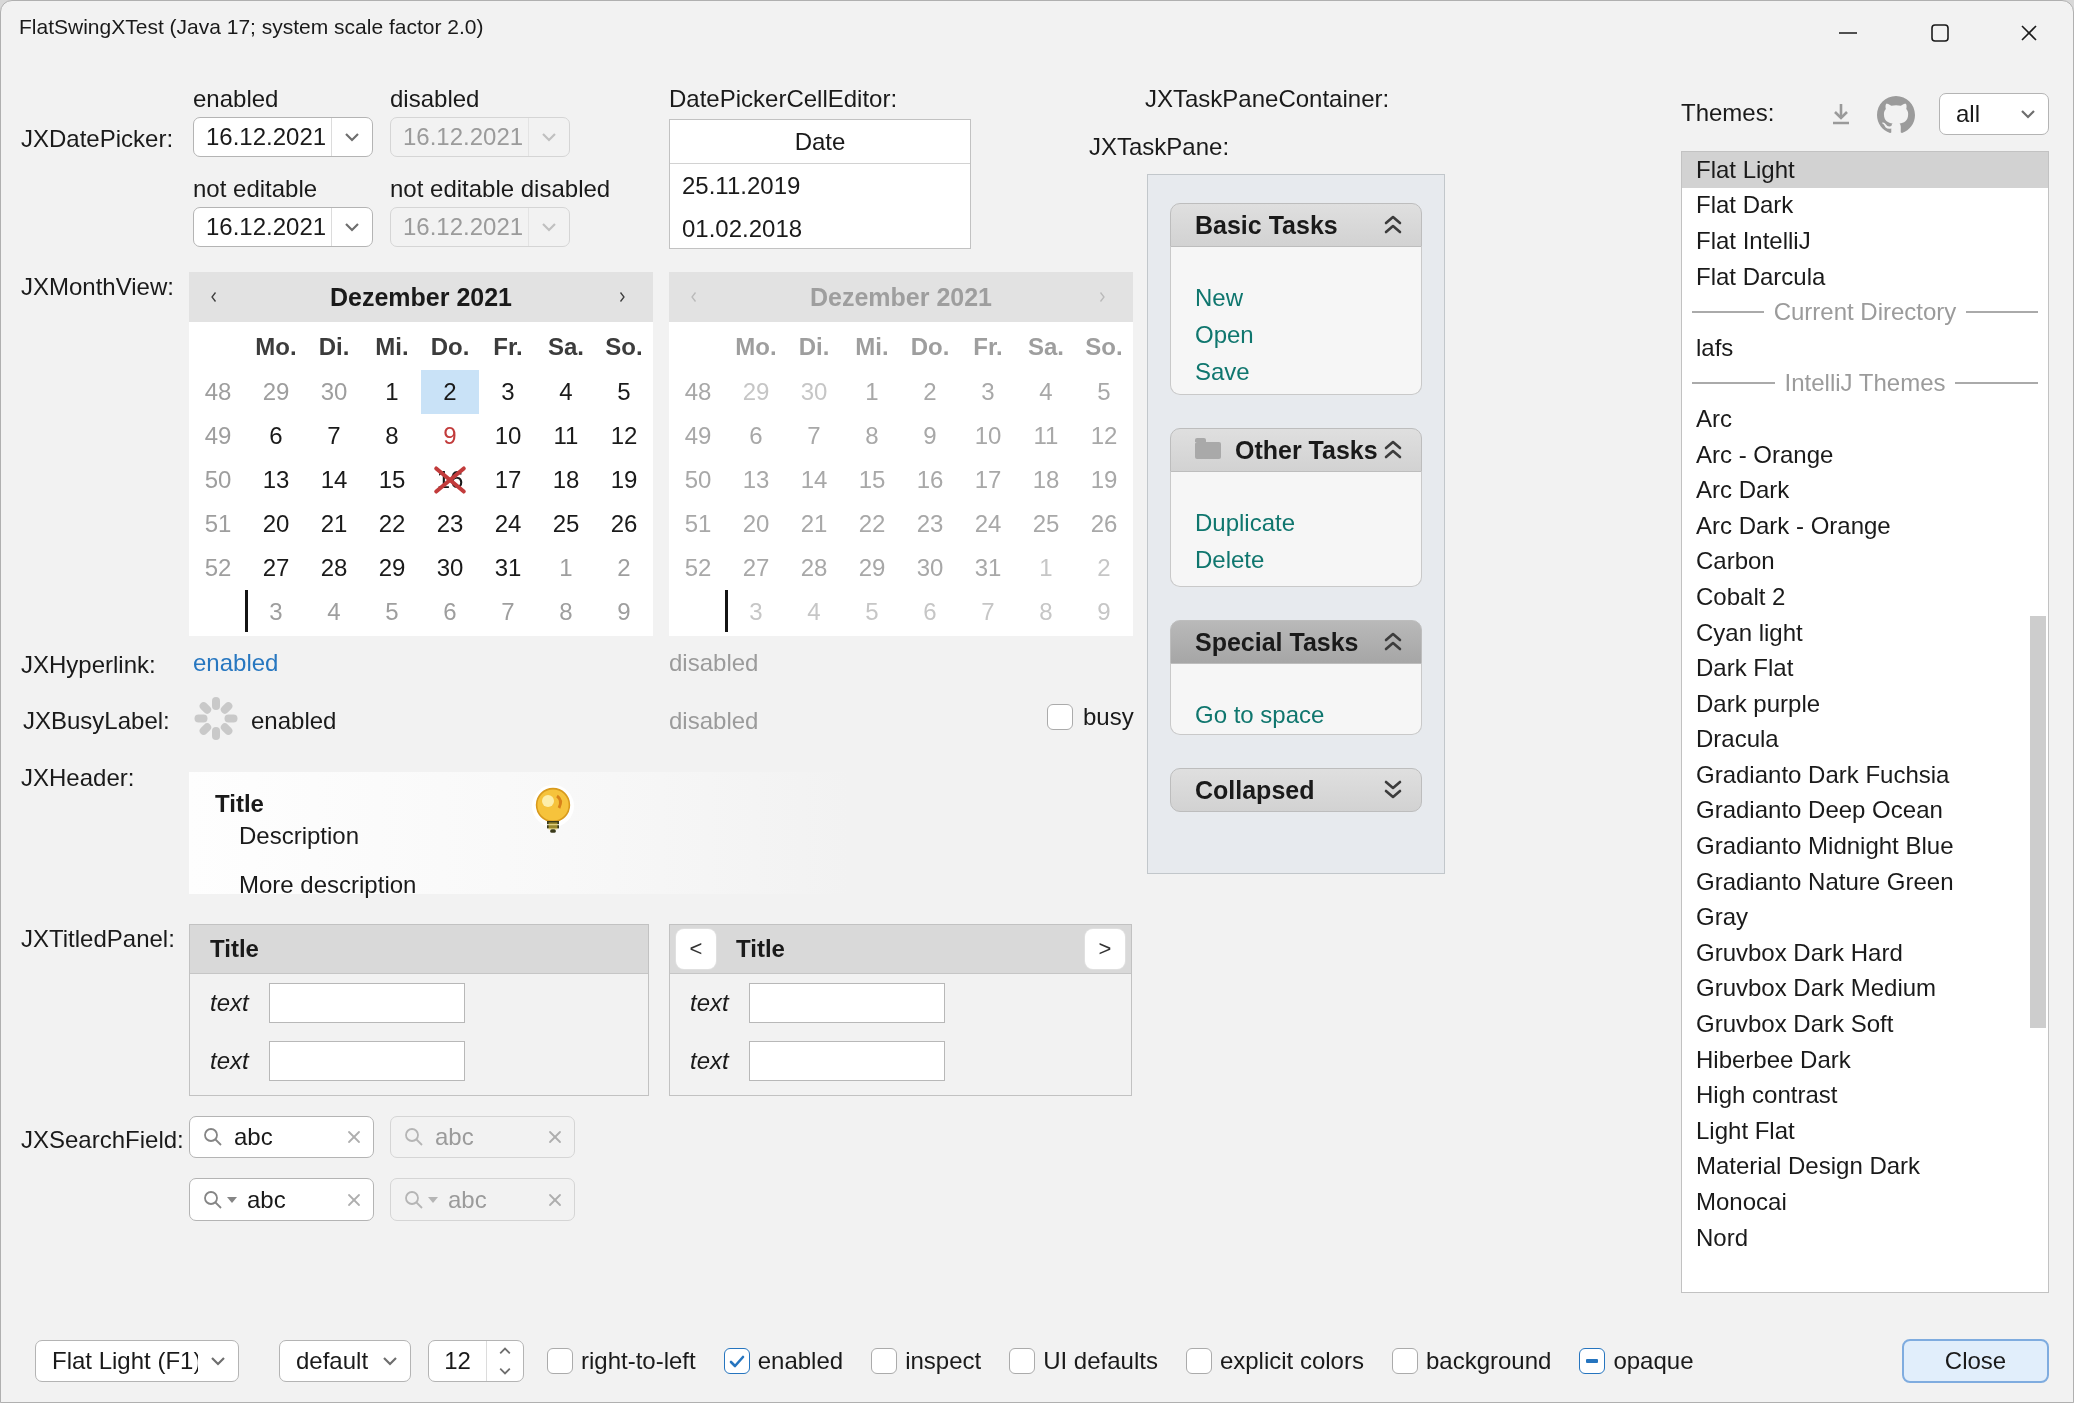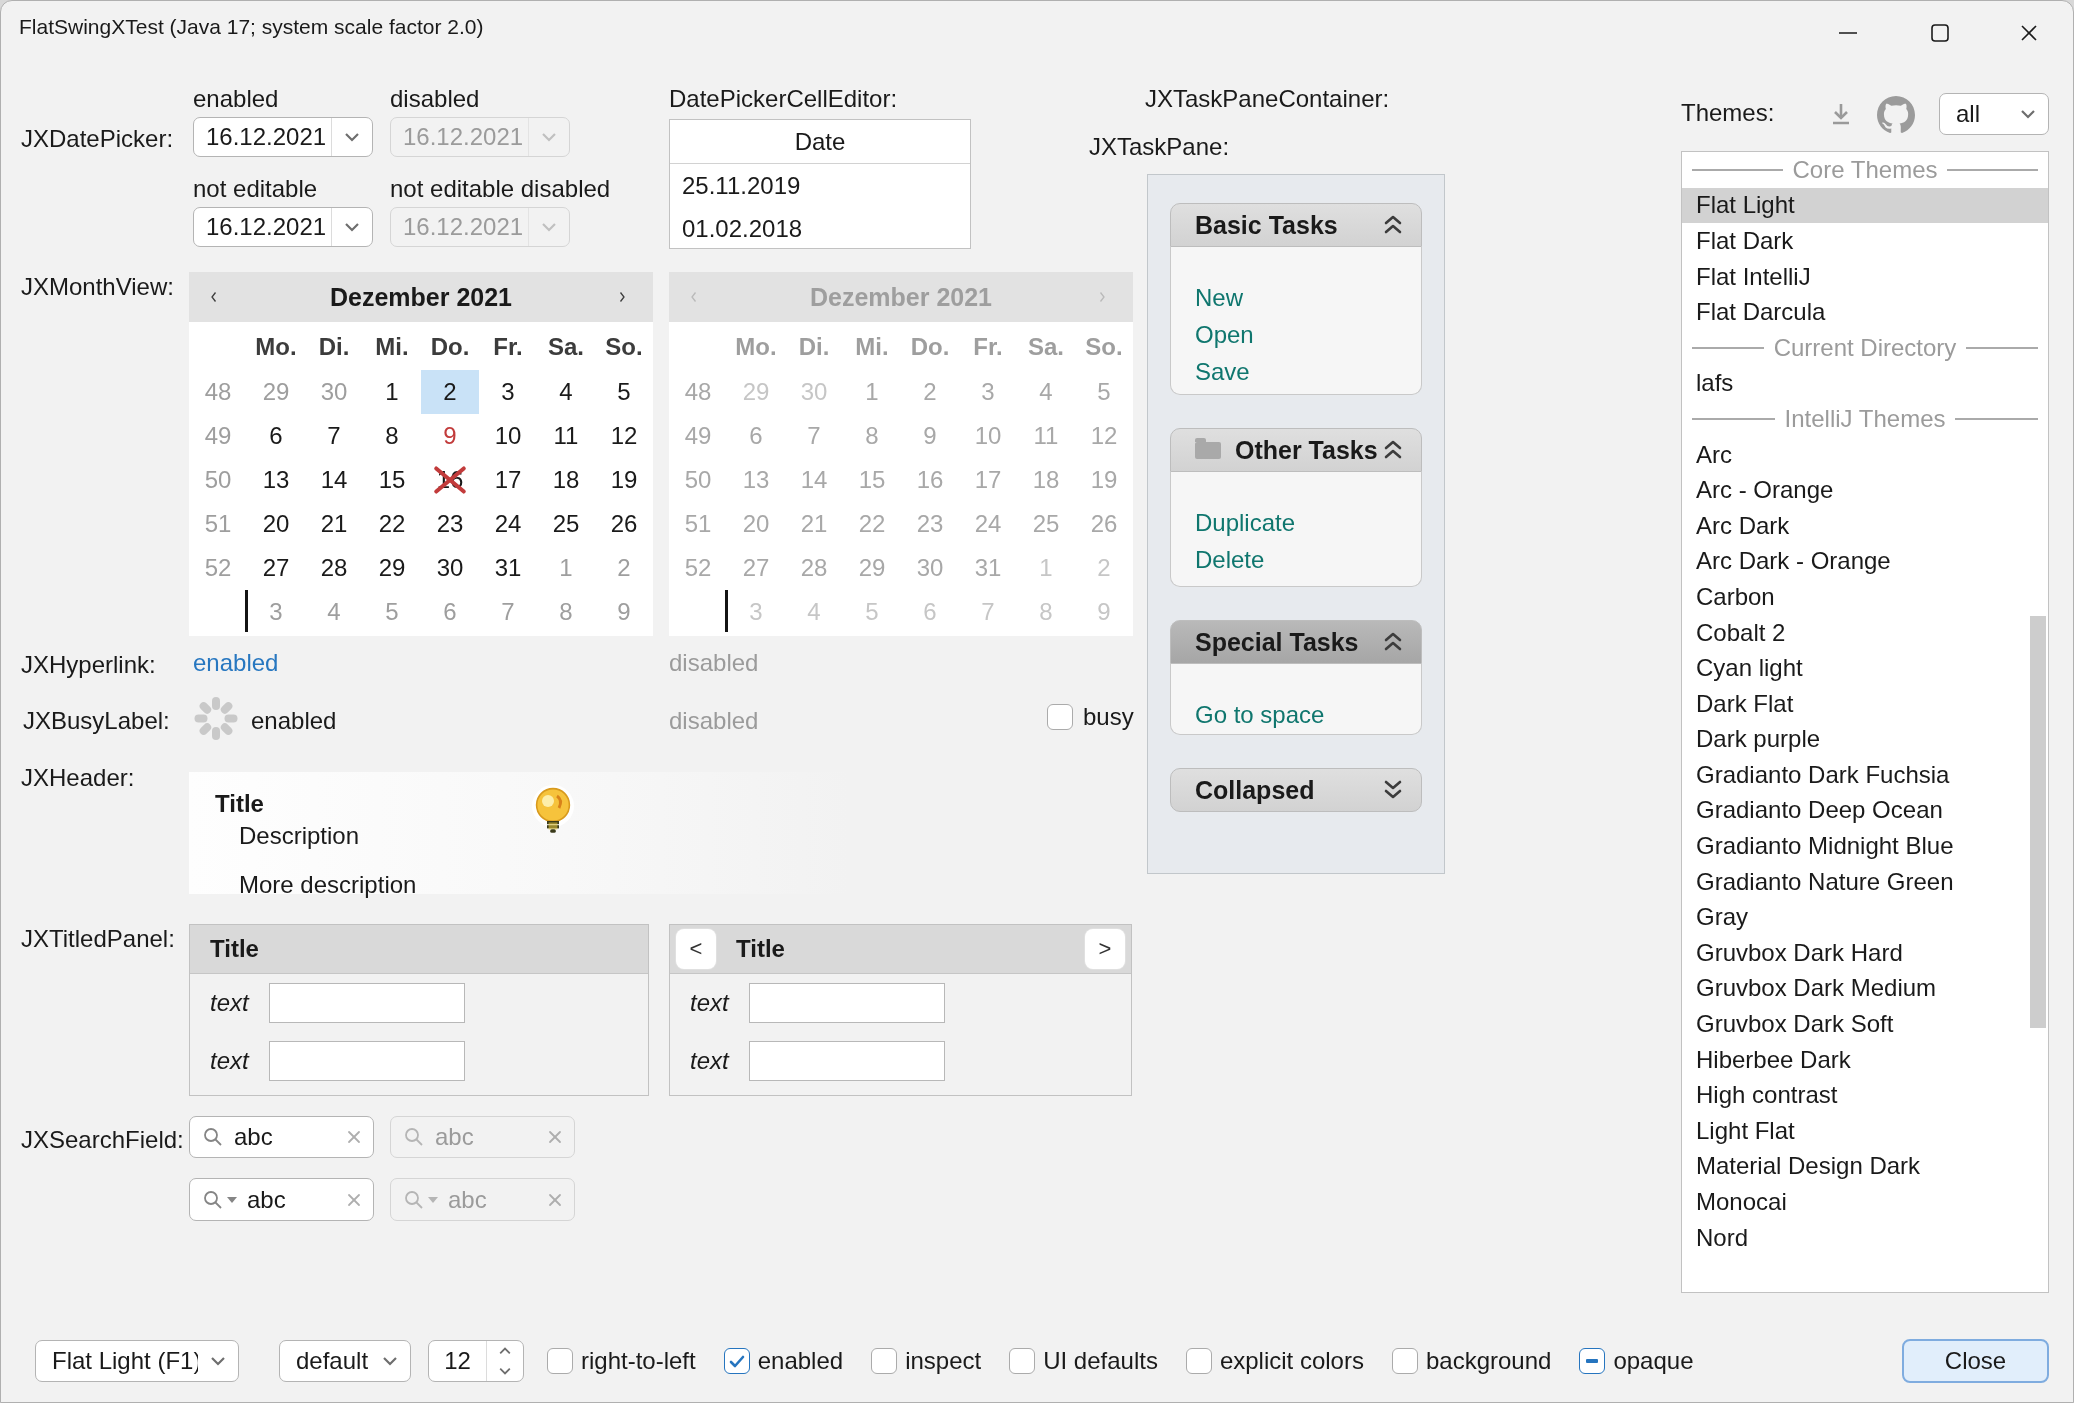--- a/index.html
+++ b/index.html
@@ -581,25 +581,20 @@
   </div>
   <div class="combo" style="left:1938px;top:92px;width:110px;height:42px;">
     <div class="val">all</div>
     <div class="arrow">
         <svg class="chev" viewBox="0 0 16 10">
           <polyline points="2,2 8,8 14,2"></polyline>
         </svg>
       </div>
   </div>
   <div class="thm-list" style="left:1680px;top:150px;width:368px;height:1142px;" id="themesList">
-      <div class="thm-sep">
-        <span class="ln"></span>
-        <span class="sl">Core Themes</span>
-        <span class="ln"></span>
-      </div>
       <div class="thm-item selected">Flat Light</div>
       <div class="thm-item">Flat Dark</div>
       <div class="thm-item">Flat IntelliJ</div>
       <div class="thm-item">Flat Darcula</div>
       <div class="thm-sep">
         <span class="ln"></span>
         <span class="sl">Current Directory</span>
         <span class="ln"></span>
       </div>
       <div class="thm-item">lafs</div>
@@ -610,20 +605,21 @@
       </div>
       <div class="thm-item">Arc</div>
       <div class="thm-item">Arc - Orange</div>
       <div class="thm-item">Arc Dark</div>
       <div class="thm-item">Arc Dark - Orange</div>
       <div class="thm-item">Carbon</div>
       <div class="thm-item">Cobalt 2</div>
       <div class="thm-item">Cyan light</div>
       <div class="thm-item">Dark Flat</div>
       <div class="thm-item">Dark purple</div>
+      <div class="thm-item">Dracula</div>
       <div class="thm-item">Gradianto Dark Fuchsia</div>
       <div class="thm-item">Gradianto Deep Ocean</div>
       <div class="thm-item">Gradianto Midnight Blue</div>
       <div class="thm-item">Gradianto Nature Green</div>
       <div class="thm-item">Gray</div>
       <div class="thm-item">Gruvbox Dark Hard</div>
       <div class="thm-item">Gruvbox Dark Medium</div>
       <div class="thm-item">Gruvbox Dark Soft</div>
       <div class="thm-item">Hiberbee Dark</div>
       <div class="thm-item">High contrast</div>

